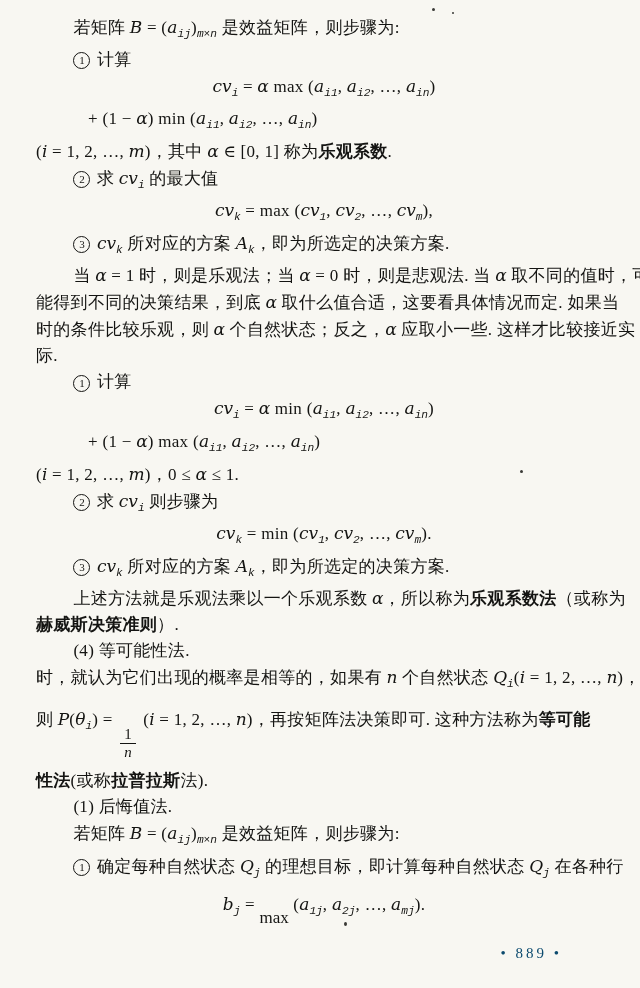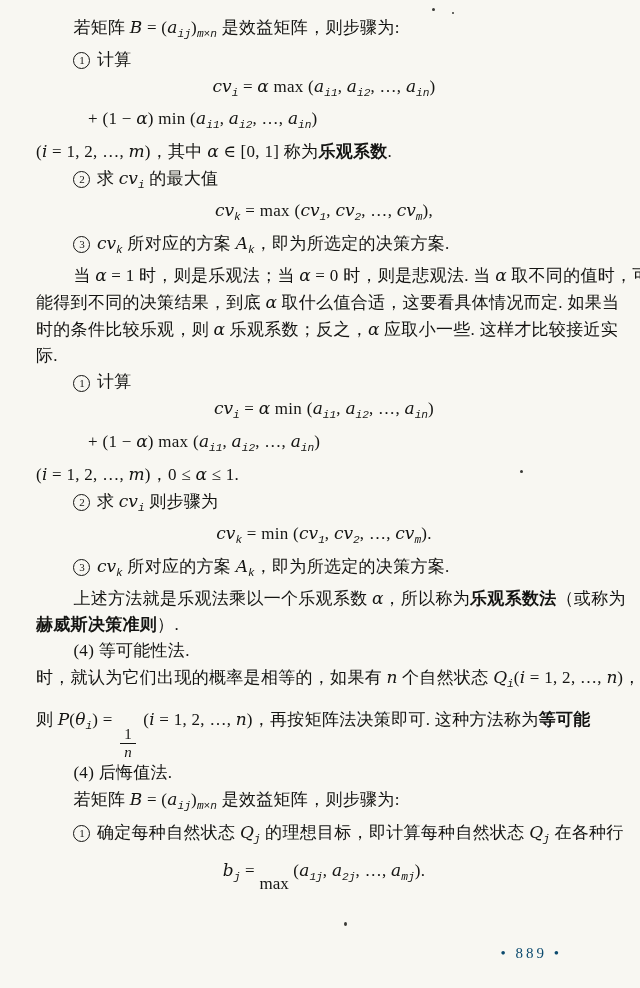--- a/index.html
+++ b/index.html
@@ -49,38 +49,39 @@
       <div class="line pi"><span class="">若矩阵 </span><span class="ital">B</span><span class=""> = (</span><span class="ital">a</span><span class="sub">ij</span><span class="">)</span><span class="sub">m×n</span><span class=""> 是效益矩阵，则步骤为:</span></div>
       <div class="line pi"><span class="circ">1</span><span class=""> 计算</span></div>
       <div class="line f1"><span class="ital">cv</span><span class="sub">i</span><span class=""> = </span><span class="ital">α</span><span class=""> max (</span><span class="ital">a</span><span class="sub">i1</span><span class="">, </span><span class="ital">a</span><span class="sub">i2</span><span class="">, …, </span><span class="ital">a</span><span class="sub">in</span><span class="">)</span></div>
       <div class="line f2"><span class="">+ (1 − </span><span class="ital">α</span><span class="">) min (</span><span class="ital">a</span><span class="sub">i1</span><span class="">, </span><span class="ital">a</span><span class="sub">i2</span><span class="">, …, </span><span class="ital">a</span><span class="sub">in</span><span class="">)</span></div>
       <div class="line fl"><span class="">(</span><span class="ital">i</span><span class=""> = 1, 2, …, </span><span class="ital">m</span><span class="">)，其中 </span><span class="ital">α</span><span class=""> ∈ [0, 1] 称为</span><span class="bold">乐观系数</span><span class="">.</span></div>
       <div class="line pi"><span class="circ">2</span><span class=""> 求 </span><span class="ital">cv</span><span class="sub">i</span><span class=""> 的最大值</span></div>
       <div class="line f1"><span class="ital">cv</span><span class="sub">k</span><span class=""> = max (</span><span class="ital">cv</span><span class="sub">1</span><span class="">, </span><span class="ital">cv</span><span class="sub">2</span><span class="">, …, </span><span class="ital">cv</span><span class="sub">m</span><span class="">),</span></div>
       <div class="line pi"><span class="circ">3</span><span class=""> </span><span class="ital">cv</span><span class="sub">k</span><span class=""> 所对应的方案 </span><span class="ital">A</span><span class="sub">k</span><span class="">，即为所选定的决策方案.</span></div>
       <div class="line pi"><span class="">当 </span><span class="ital">α</span><span class=""> = 1 时，则是乐观法；当 </span><span class="ital">α</span><span class=""> = 0 时，则是悲观法. 当 </span><span class="ital">α</span><span class=""> 取不同的值时，可</span></div>
       <div class="line fl"><span class="">能得到不同的决策结果，到底 </span><span class="ital">α</span><span class=""> 取什么值合适，这要看具体情况而定. 如果当</span></div>
-      <div class="line fl"><span class="">时的条件比较乐观，则 </span><span class="ital">α</span><span class=""> 乐观系数；反之，</span><span class="ital">α</span><span class=""> 应取小一些. 这样才比较接近实</span></div>
+      <div class="line fl"><span class="">时的条件比较乐观，则 </span><span class="ital">α</span><span class=""> 个自然状态；反之，</span><span class="ital">α</span><span class=""> 应取小一些. 这样才比较接近实</span></div>
       <div class="line fl"><span class="">际.</span></div>
       <div class="line pi"><span class="circ">1</span><span class=""> 计算</span></div>
       <div class="line f1"><span class="ital">cv</span><span class="sub">i</span><span class=""> = </span><span class="ital">α</span><span class=""> min (</span><span class="ital">a</span><span class="sub">i1</span><span class="">, </span><span class="ital">a</span><span class="sub">i2</span><span class="">, …, </span><span class="ital">a</span><span class="sub">in</span><span class="">)</span></div>
       <div class="line f2"><span class="">+ (1 − </span><span class="ital">α</span><span class="">) max (</span><span class="ital">a</span><span class="sub">i1</span><span class="">, </span><span class="ital">a</span><span class="sub">i2</span><span class="">, …, </span><span class="ital">a</span><span class="sub">in</span><span class="">)</span></div>
       <div class="line fl"><span class="">(</span><span class="ital">i</span><span class=""> = 1, 2, …, </span><span class="ital">m</span><span class="">)，0 ≤ </span><span class="ital">α</span><span class=""> ≤ 1.</span></div>
       <div class="line pi"><span class="circ">2</span><span class=""> 求 </span><span class="ital">cv</span><span class="sub">i</span><span class=""> 则步骤为</span></div>
       <div class="line f1"><span class="ital">cv</span><span class="sub">k</span><span class=""> = min (</span><span class="ital">cv</span><span class="sub">1</span><span class="">, </span><span class="ital">cv</span><span class="sub">2</span><span class="">, …, </span><span class="ital">cv</span><span class="sub">m</span><span class="">).</span></div>
       <div class="line pi"><span class="circ">3</span><span class=""> </span><span class="ital">cv</span><span class="sub">k</span><span class=""> 所对应的方案 </span><span class="ital">A</span><span class="sub">k</span><span class="">，即为所选定的决策方案.</span></div>
       <div class="line pi"><span class="">上述方法就是乐观法乘以一个乐观系数 </span><span class="ital">α</span><span class="">，所以称为</span><span class="bold">乐观系数法</span><span class="">（或称为</span></div>
       <div class="line fl"><span class="bold">赫威斯决策准则</span><span class="">）.</span></div>
       <div class="line pi"><span class="">(4) 等可能性法.</span></div>
       <div class="line fl"><span class="">时，就认为它们出现的概率是相等的，如果有 </span><span class="ital">n</span><span class=""> 个自然状态 </span><span class="ital">Q</span><span class="sub">i</span><span class="">(</span><span class="ital">i</span><span class=""> = 1, 2, …, </span><span class="ital">n</span><span class="">)，</span></div>
       <div class="line fl tall"><span class="">则 </span><span class="ital">P</span><span class="">(</span><span class="ital">θ</span><span class="sub">i</span><span class="">) = </span><span class="frac">
           <span class="num">1</span>
           <span class="den">n</span>
         </span><span class=""> (</span><span class="ital">i</span><span class=""> = 1, 2, …, </span><span class="ital">n</span><span class="">)，再按矩阵法决策即可. 这种方法称为</span><span class="bold">等可能</span></div>
-      <div class="line pi"><span class="">(4) 后悔值法.</span></div>
+      <div class="line fl sp1"><span class="bold">性法</span><span class="">(或称</span><span class="bold">拉普拉斯</span><span class="">法).</span></div>
+      <div class="line pi"><span class="">(1) 后悔值法.</span></div>
       <div class="line pi"><span class="">若矩阵 </span><span class="ital">B</span><span class=""> = (</span><span class="ital">a</span><span class="sub">ij</span><span class="">)</span><span class="sub">m×n</span><span class=""> 是效益矩阵，则步骤为:</span></div>
       <div class="line pi"><span class="circ">1</span><span class=""> 确定每种自然状态 </span><span class="ital">Q</span><span class="sub">j</span><span class=""> 的理想目标，即计算每种自然状态 </span><span class="ital">Q</span><span class="sub">j</span><span class=""> 在各种行</span></div>
       <div class="line f1 tall2"><span class="ital">b</span><span class="sub">j</span><span class=""> = </span><span class="stack">
           <span class="top">max</span>
         </span><span class=""> (</span><span class="ital">a</span><span class="sub">1j</span><span class="">, </span><span class="ital">a</span><span class="sub">2j</span><span class="">, …, </span><span class="ital">a</span><span class="sub">mj</span><span class="">).</span></div>
     </div>
 </div>
 
 <div class="page-number">• 889 •</div>
 

